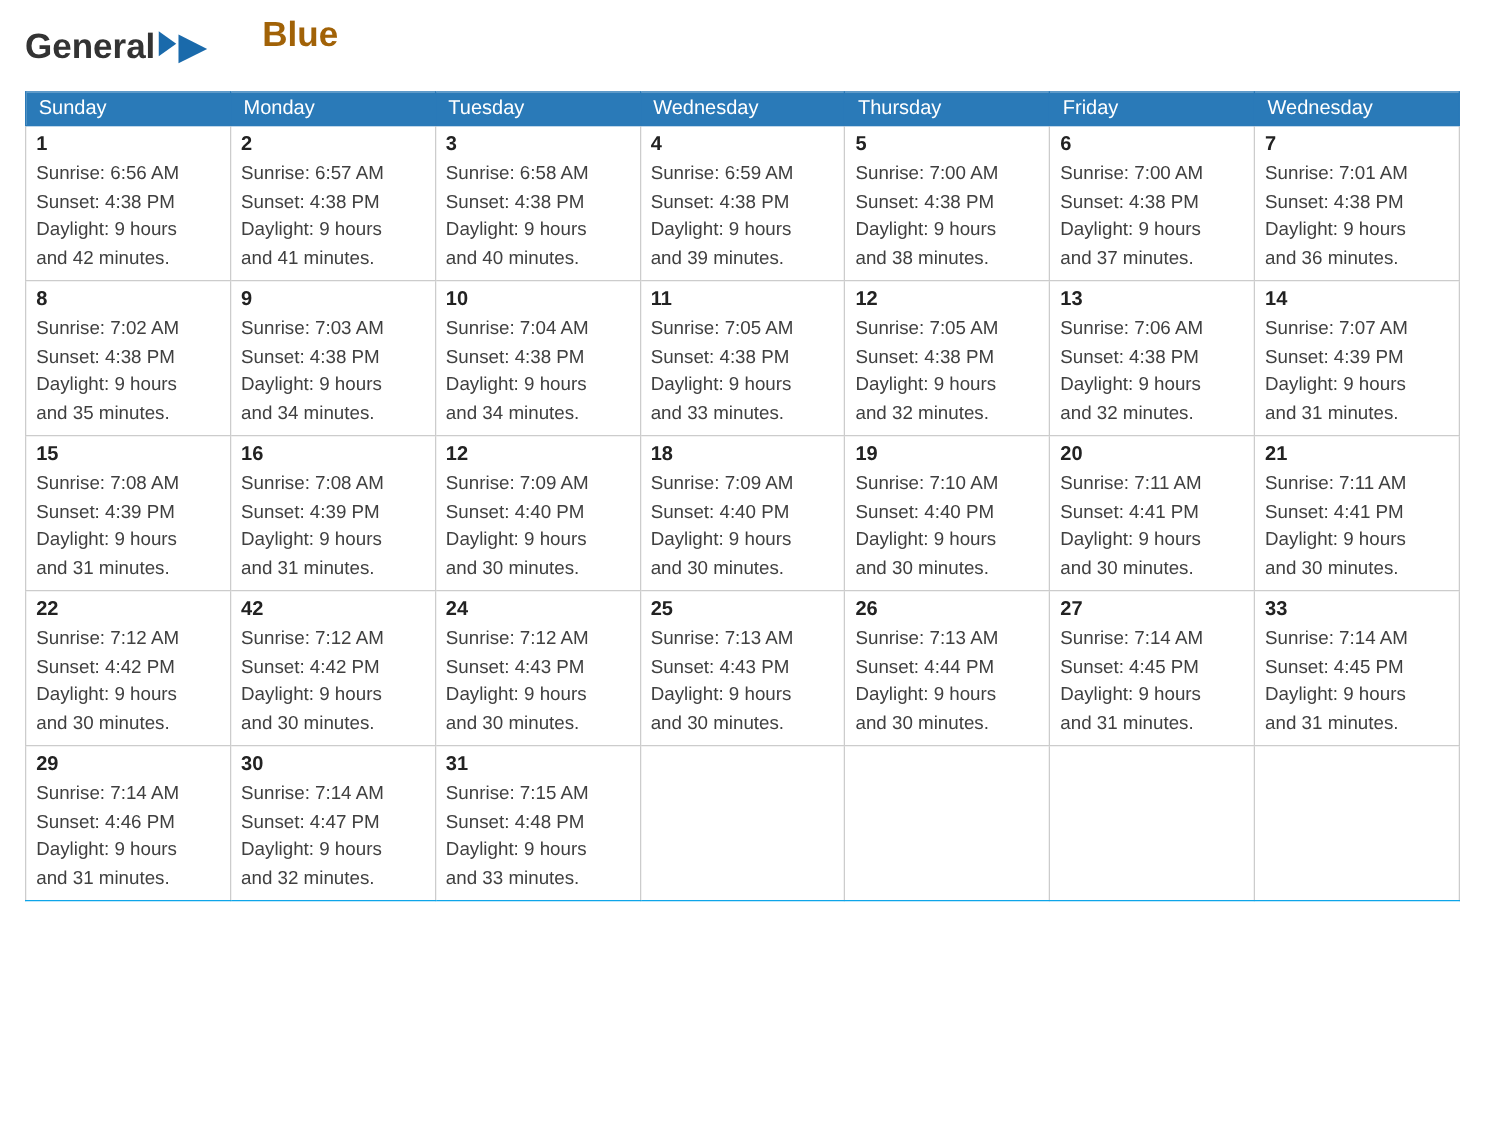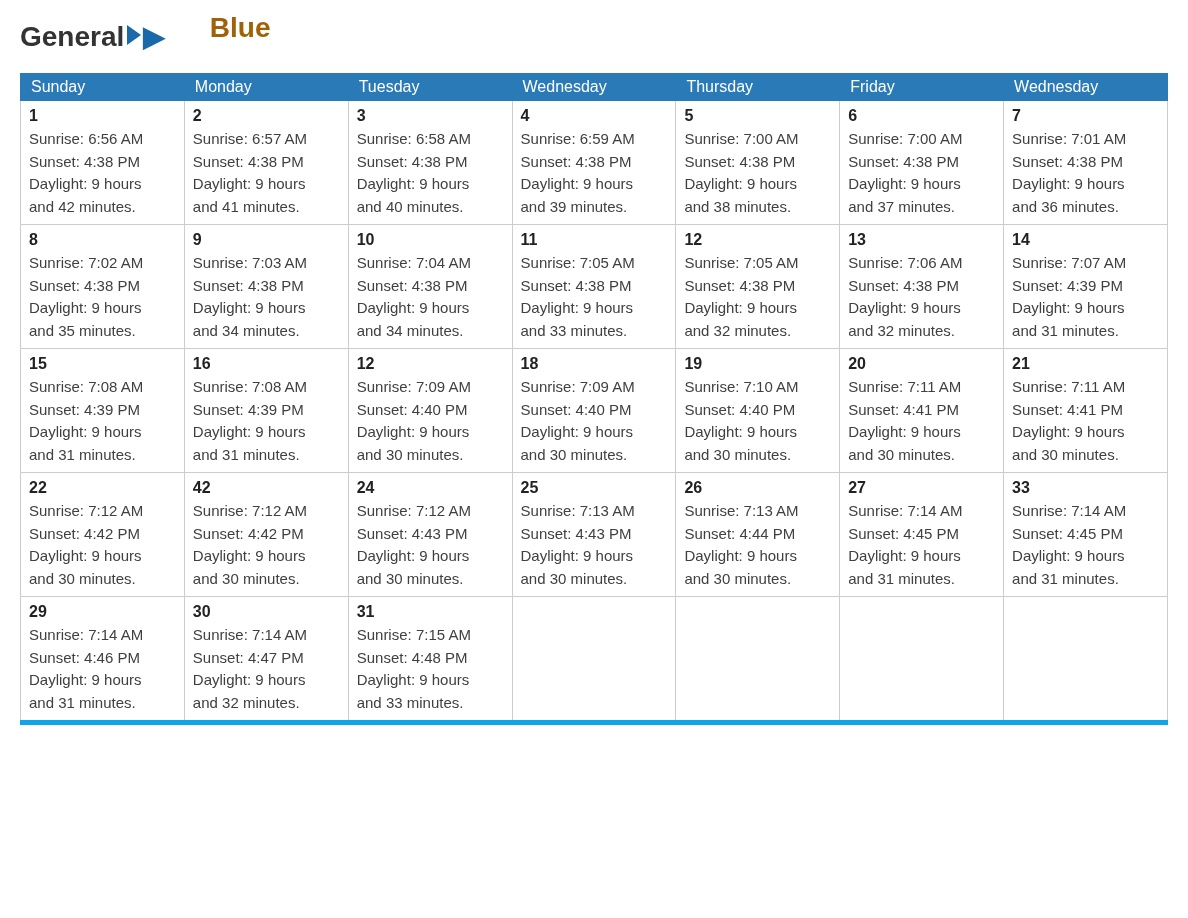--- a/index.html
+++ b/index.html
@@ -90,21 +90,21 @@
     }
     .day-info {
       font-size: 15px;
       color: #404040;
       line-height: 1.5;
     }
     .empty-cell {
       background: #fff;
     }
     tr:last-child td {
-      border-bottom: 5px solid #0ea5e9;
+      border-bottom: 1px solid #0ea5e9;
     }
   </style>
 </head>
 <body>
 
 <div class="header">
   <div class="logo">
     <div class="logo-general">
       <span>General</span>
         <span class="logo-arrow"></span>

